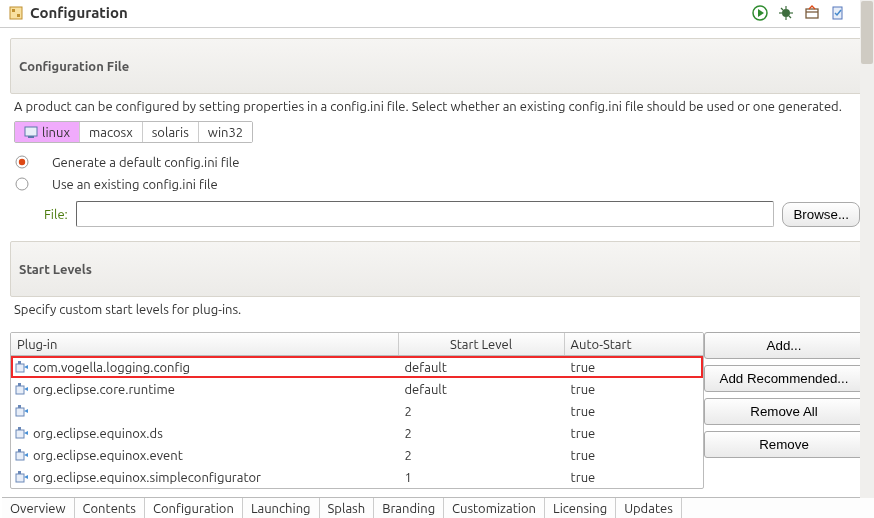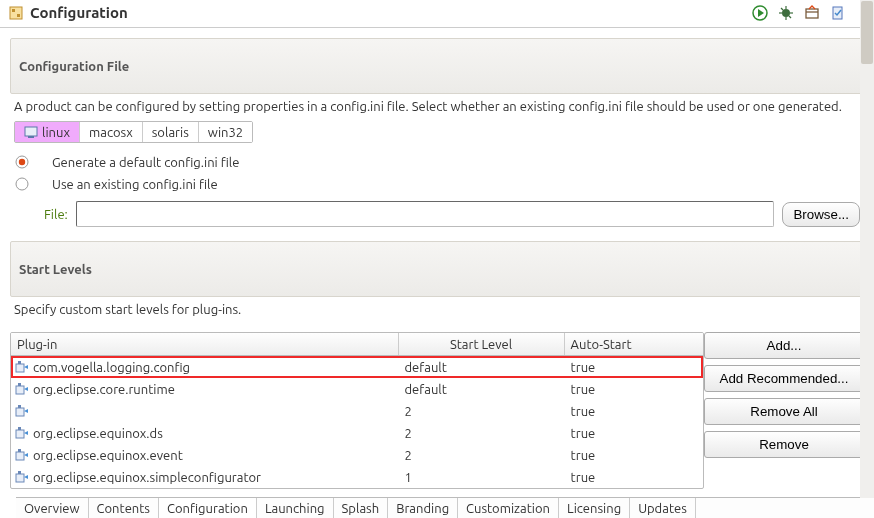--- a/index.html
+++ b/index.html
@@ -38,21 +38,21 @@
 .tr { display: flex; padding: 2px 0; align-items: center; height: 22px; }
 .tr.highlight { outline: 2px solid #ef2929; outline-offset: -2px; }
 .td-plugin { width: 56%; display: flex; align-items: flex-start; gap: 4px; padding-left: 4px; }
 .td-start { width: 24%; padding-left: 6px; }
 .td-auto { width: 20%; padding-left: 6px; }
 .plugin-icon { width: 14px; height: 14px; display: inline-block; }
 
 .side-buttons { display: flex; flex-direction: column; gap: 6px; width: 160px; }
 .side-btn { padding: 5px 4px; border: 1px solid #aaa; background: linear-gradient(#fefefe, #eaeaea); border-radius: 3px; text-align: center; cursor: pointer; }
 
-.bottom-tabs { position: absolute; bottom: 0; left: 16px; right: 0; display: flex; border-top: 1px solid #bbb; background: #fdfdfd; }
+.bottom-tabs { position: absolute; bottom: 0; left: 2px; right: 0; display: flex; border-top: 1px solid #bbb; background: #fdfdfd; }
 .btab { padding: 3px 8px 3px 8px; border-right: 1px solid #ccc; cursor: pointer; font-size: 13px; }
 .btab.active { background: #fff; }
 
 .right-scrollbar { position: absolute; right: 0; top: 0; bottom: 20px; width: 14px; background: #f0efed; }
 .scroll-thumb { position: absolute; top: 1px; left: 1px; right: 1px; height: 63px; background: #cfcbc3; border-radius: 2px; }
 </style>
 </head>
 <body>
 
 <div class="header">

